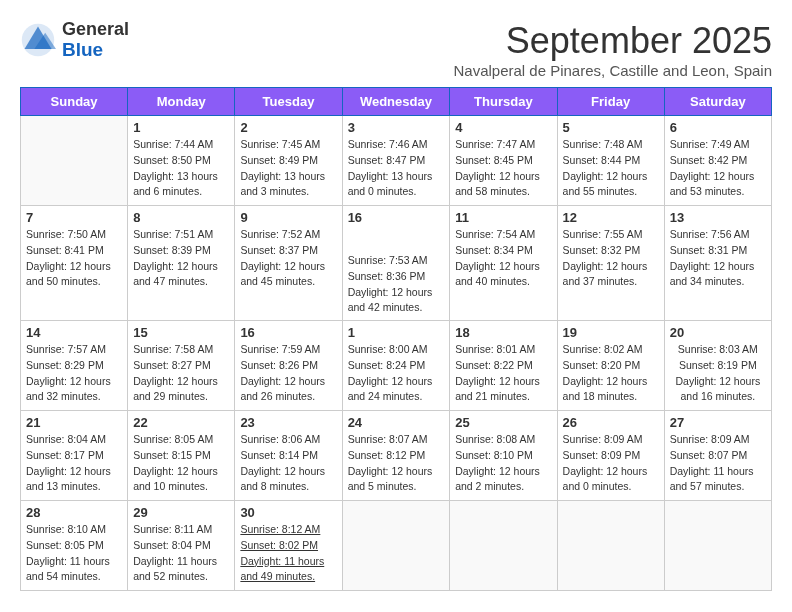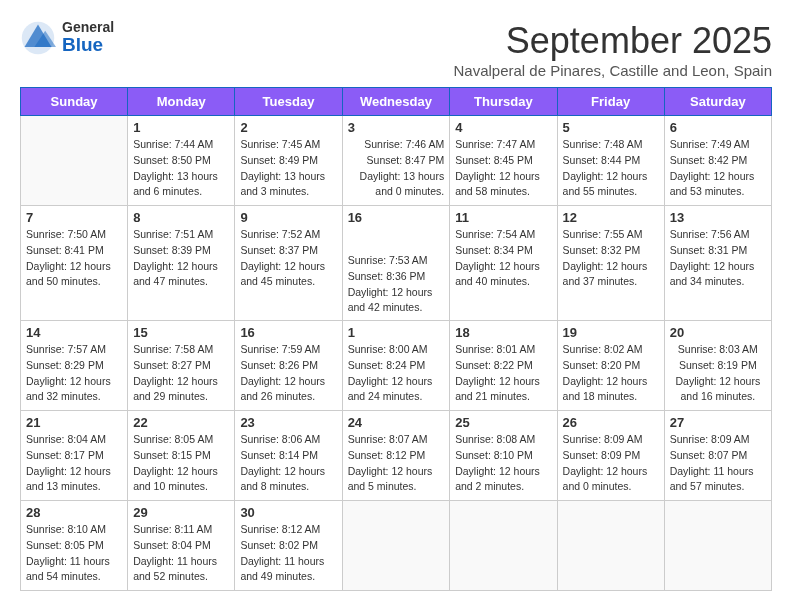--- a/index.html
+++ b/index.html
@@ -20,21 +20,21 @@
       display: flex;
       align-items: center;
       gap: 6px;
     }
     .logo-text {
       display: flex;
       flex-direction: column;
       line-height: 1.1;
     }
     .logo-general {
-      font-size: 14px;
+      font-size: 18px;
       font-weight: bold;
       color: #333;
     }
     .logo-blue {
       font-size: 19px;
       font-weight: bold;
       color: #1565c0;
     }
     .logo-icon {
       width: 36px;
@@ -137,21 +137,21 @@
         </td>
         <td>
           <span class="day-number">2</span>
           <div class="day-info" style="white-space: pre-line;">Sunrise: 7:45 AM
 Sunset: 8:49 PM
 Daylight: 13 hours
 and 3 minutes.</div>
         </td>
         <td>
           <span class="day-number">3</span>
-          <div class="day-info" style="white-space: pre-line; text-align: right;">Sunrise: 7:46 AM
+          <div class="day-info" style="white-space: pre-line;">Sunrise: 7:46 AM
 Sunset: 8:47 PM
 Daylight: 13 hours
 and 0 minutes.</div>
         </td>
         <td>
           <span class="day-number">4</span>
           <div class="day-info" style="white-space: pre-line;">Sunrise: 7:47 AM
 Sunset: 8:45 PM
 Daylight: 12 hours
 and 58 minutes.</div>
@@ -334,21 +334,21 @@
         </td>
         <td>
           <span class="day-number">29</span>
           <div class="day-info" style="white-space: pre-line;">Sunrise: 8:11 AM
 Sunset: 8:04 PM
 Daylight: 11 hours
 and 52 minutes.</div>
         </td>
         <td>
           <span class="day-number">30</span>
-          <div class="day-info" style="white-space: pre-line;">Sunrise: 8:12 AM
+          <div class="day-info" style="white-space: pre-line; text-decoration: underline;">Sunrise: 8:12 AM
 Sunset: 8:02 PM
 Daylight: 11 hours
 and 49 minutes.</div>
         </td>
         <td class="empty-cell"></td>
         <td class="empty-cell"></td>
         <td class="empty-cell"></td>
         <td class="empty-cell"></td>
       </tr>
     </tbody>

